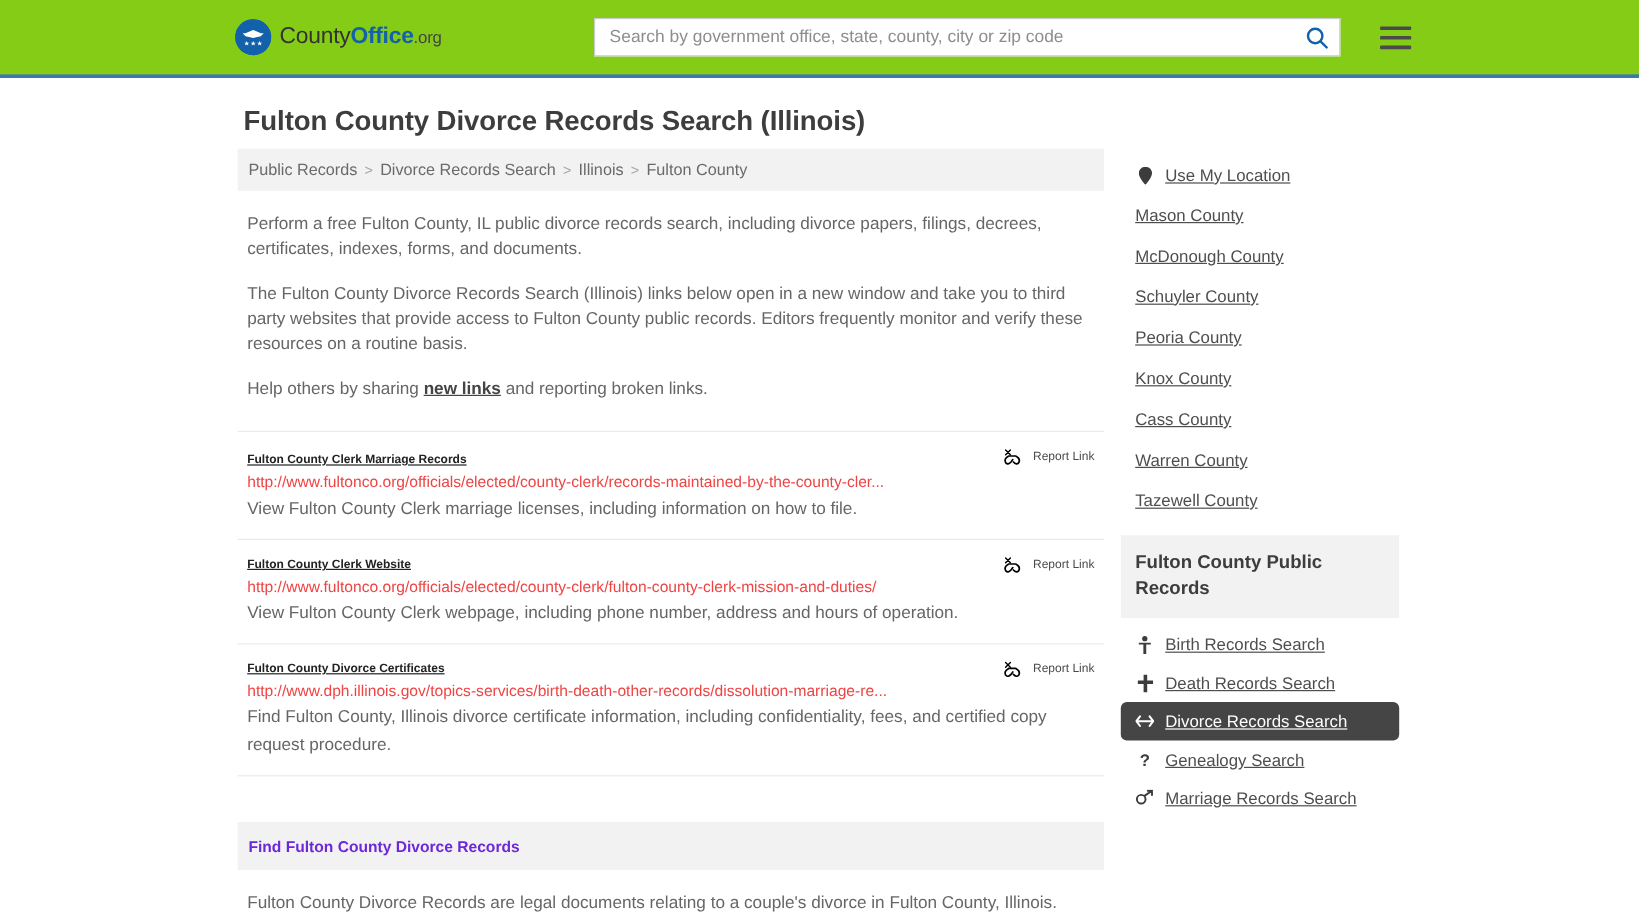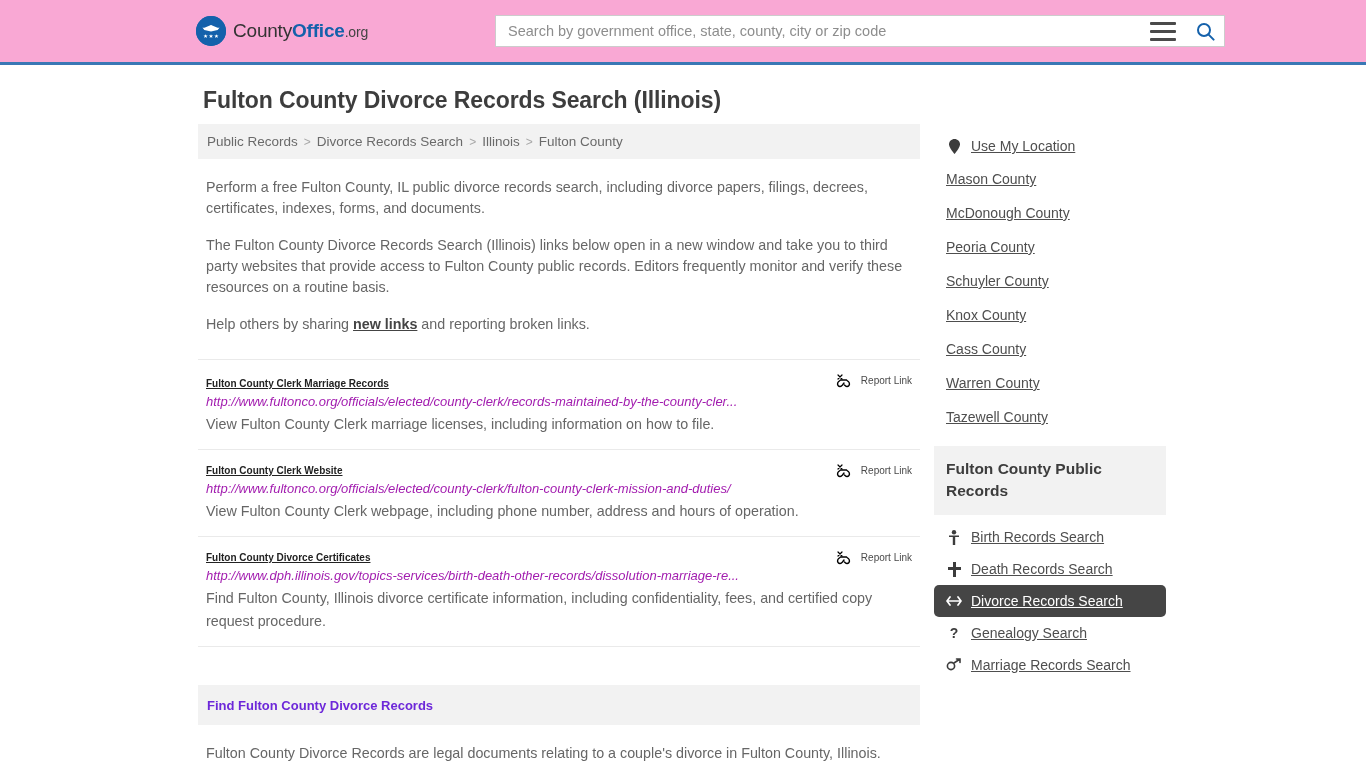--- a/index.html
+++ b/index.html
@@ -8,21 +8,21 @@
     width: 1366px; height: 768px;
     overflow: hidden;
     background: #ffffff;
     font-family: "Liberation Sans", sans-serif;
     color: #555555;
   }
 
   
   .site-header {
     height: 65px;
-    background: #f9a8d4;
+    background: #84cc16;
     border-bottom: 3px solid #3a78b5;
     display: flex;
     align-items: center;
     position: relative;
   }
   .logo-wrap {
     position: absolute;
     left: 196px;
     display: flex;
     align-items: center;
@@ -41,21 +41,21 @@
     color: #333333;
     letter-spacing: -0.2px;
     white-space: nowrap;
   }
   .logo-text .bold-blue { color: #1461ab; font-weight: bold; }
   .logo-text .tld { font-size: 14px; color: #444444; }
 
   .search-wrap {
     position: absolute;
     left: 495px;
-    width: 730px;
+    width: 622px;
     height: 32px;
     background: #ffffff;
     border: 1px solid #cccccc;
     display: flex;
     align-items: center;
   }
   .search-input {
     flex: 1;
     border: none;
     outline: none;
@@ -148,24 +148,23 @@
   .link-title {
     font-size: 10px;
     font-weight: bold;
     color: #222222;
     text-decoration: underline;
     display: inline-block;
     margin-bottom: 3px;
   }
   .link-url {
     font-size: 13px;
-    color: #a21caf;
+    color: #ef4444;
     margin: 1px 0 2px 0;
     line-height: 18px;
-    font-style: italic;
   }
   .link-desc {
     font-size: 14.3px;
     color: #666666;
     line-height: 23px;
     margin: 0;
   }
   .report-link {
     position: absolute;
     right: 8px; top: 12px;
@@ -368,25 +367,25 @@
           <a class="panel-row county no-icon">
 
             <span class="row-label">Mason County</span>
           </a>
           <a class="panel-row county no-icon">
 
             <span class="row-label">McDonough County</span>
           </a>
           <a class="panel-row county no-icon">
 
+            <span class="row-label">Schuyler County</span>
+          </a>
+          <a class="panel-row county no-icon">
+
             <span class="row-label">Peoria County</span>
-          </a>
-          <a class="panel-row county no-icon">
-
-            <span class="row-label">Schuyler County</span>
           </a>
           <a class="panel-row county no-icon">
 
             <span class="row-label">Knox County</span>
           </a>
           <a class="panel-row county no-icon">
 
             <span class="row-label">Cass County</span>
           </a>
           <a class="panel-row county no-icon">

